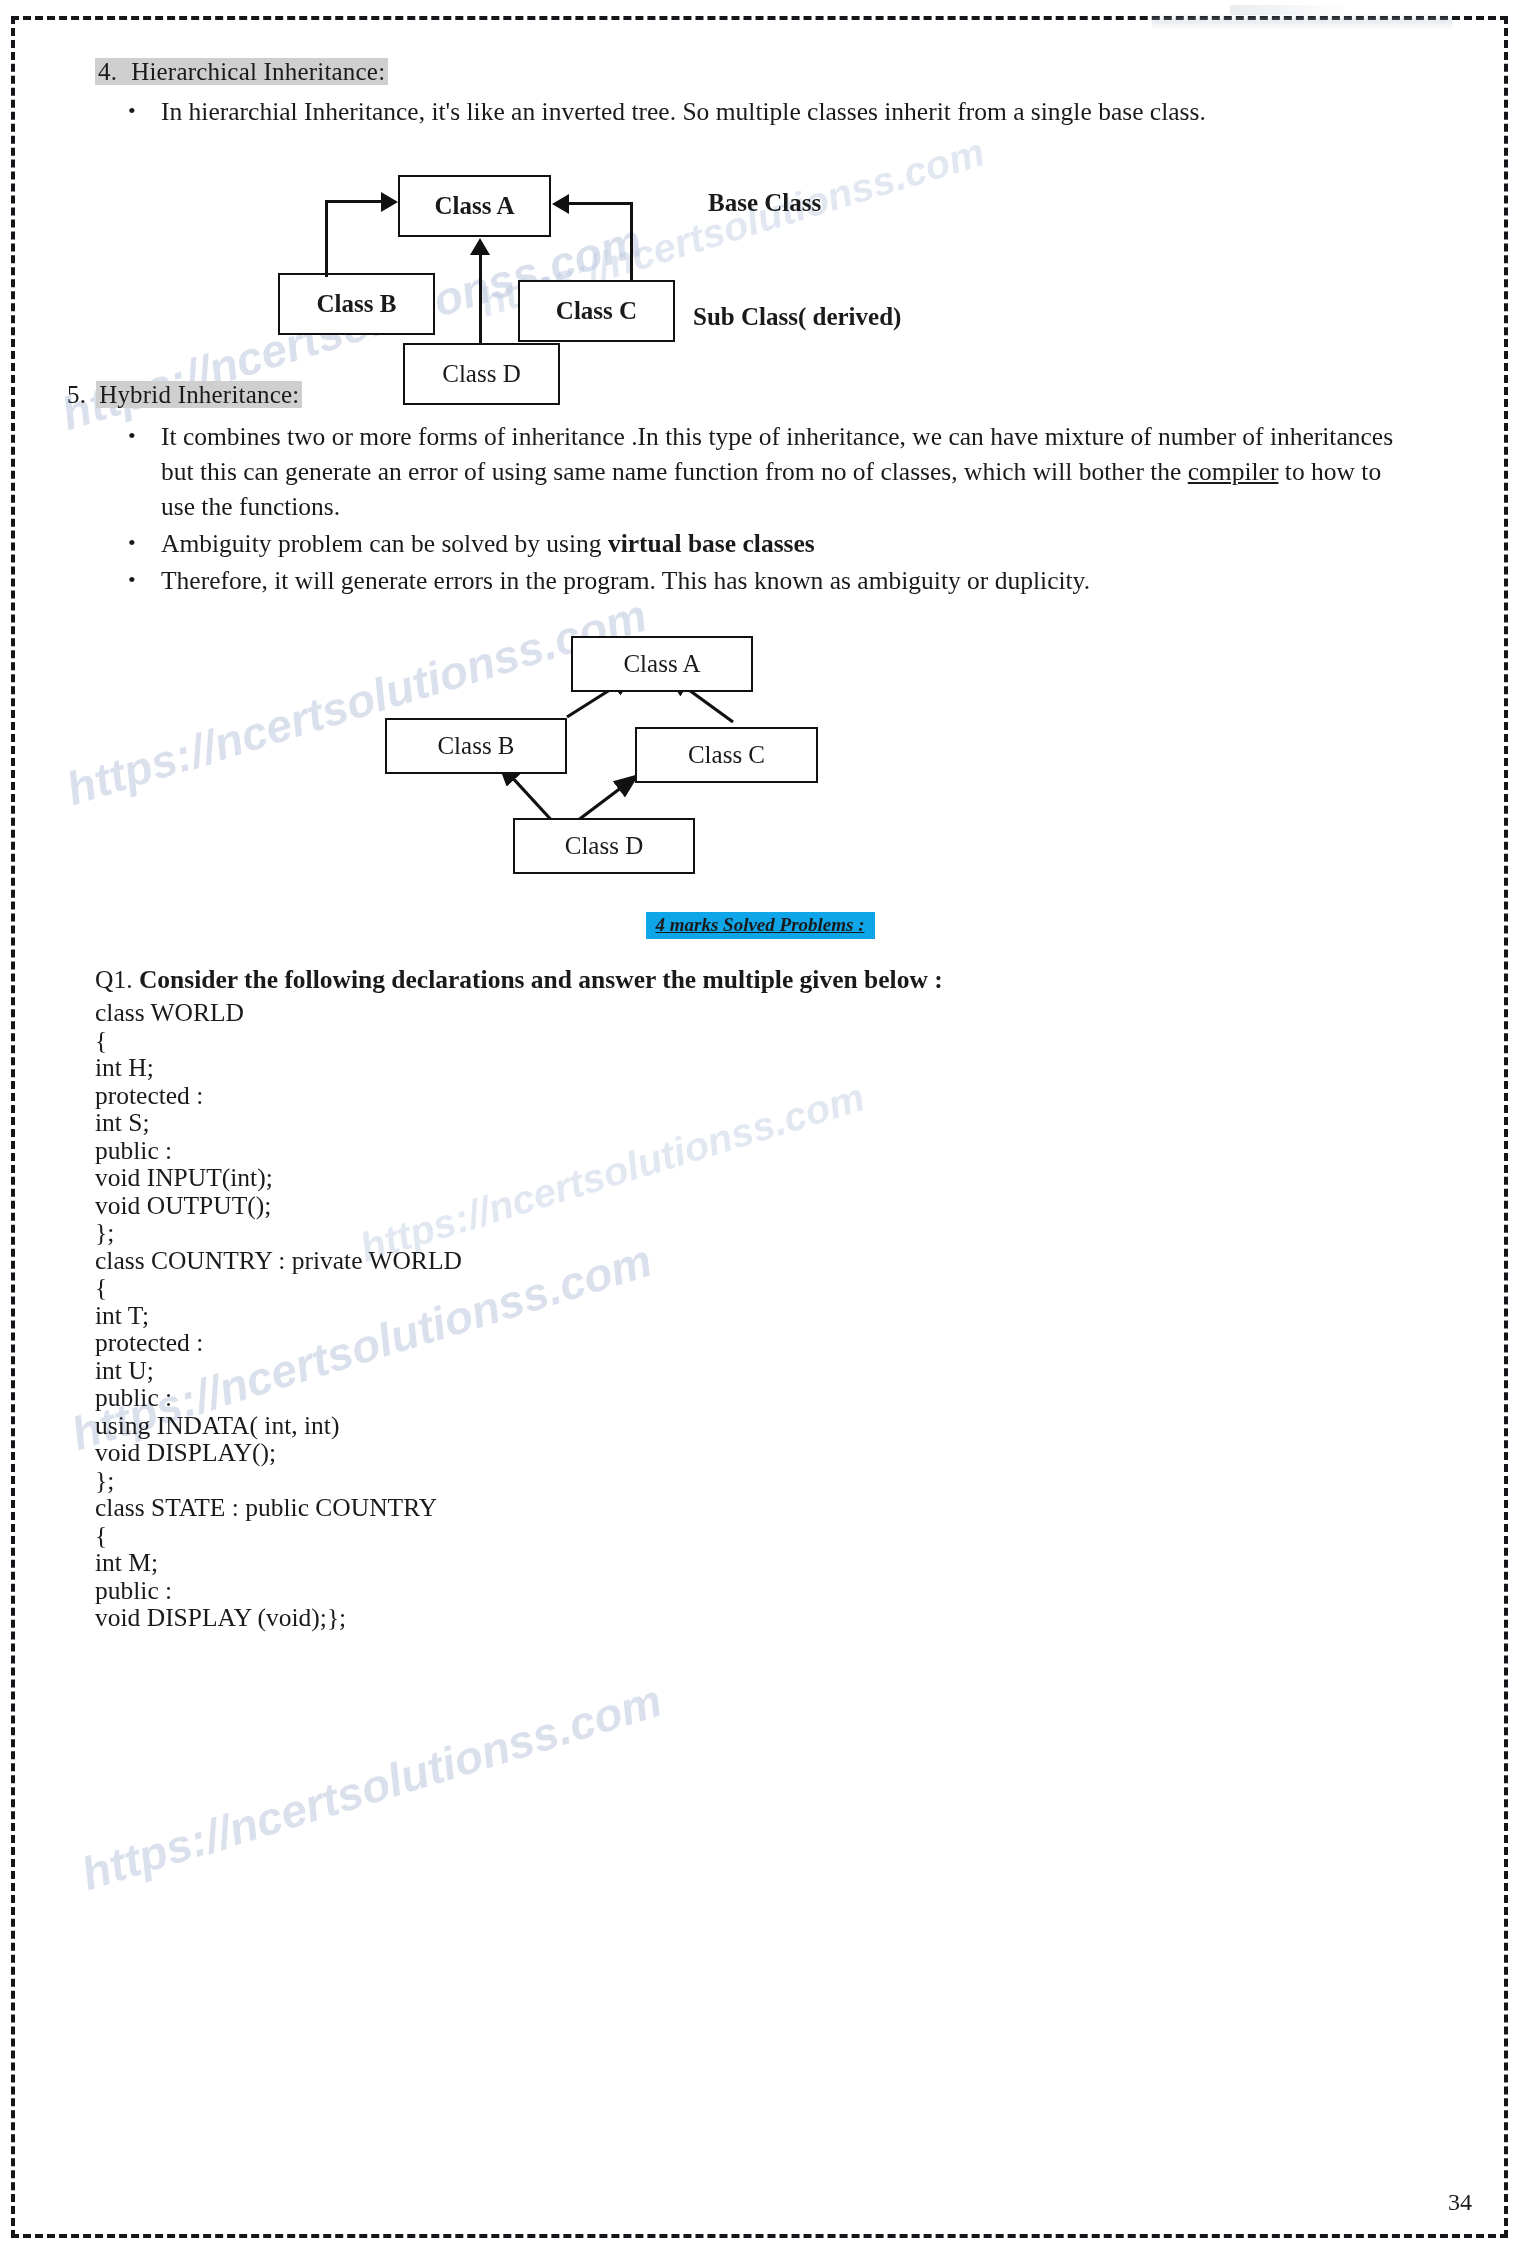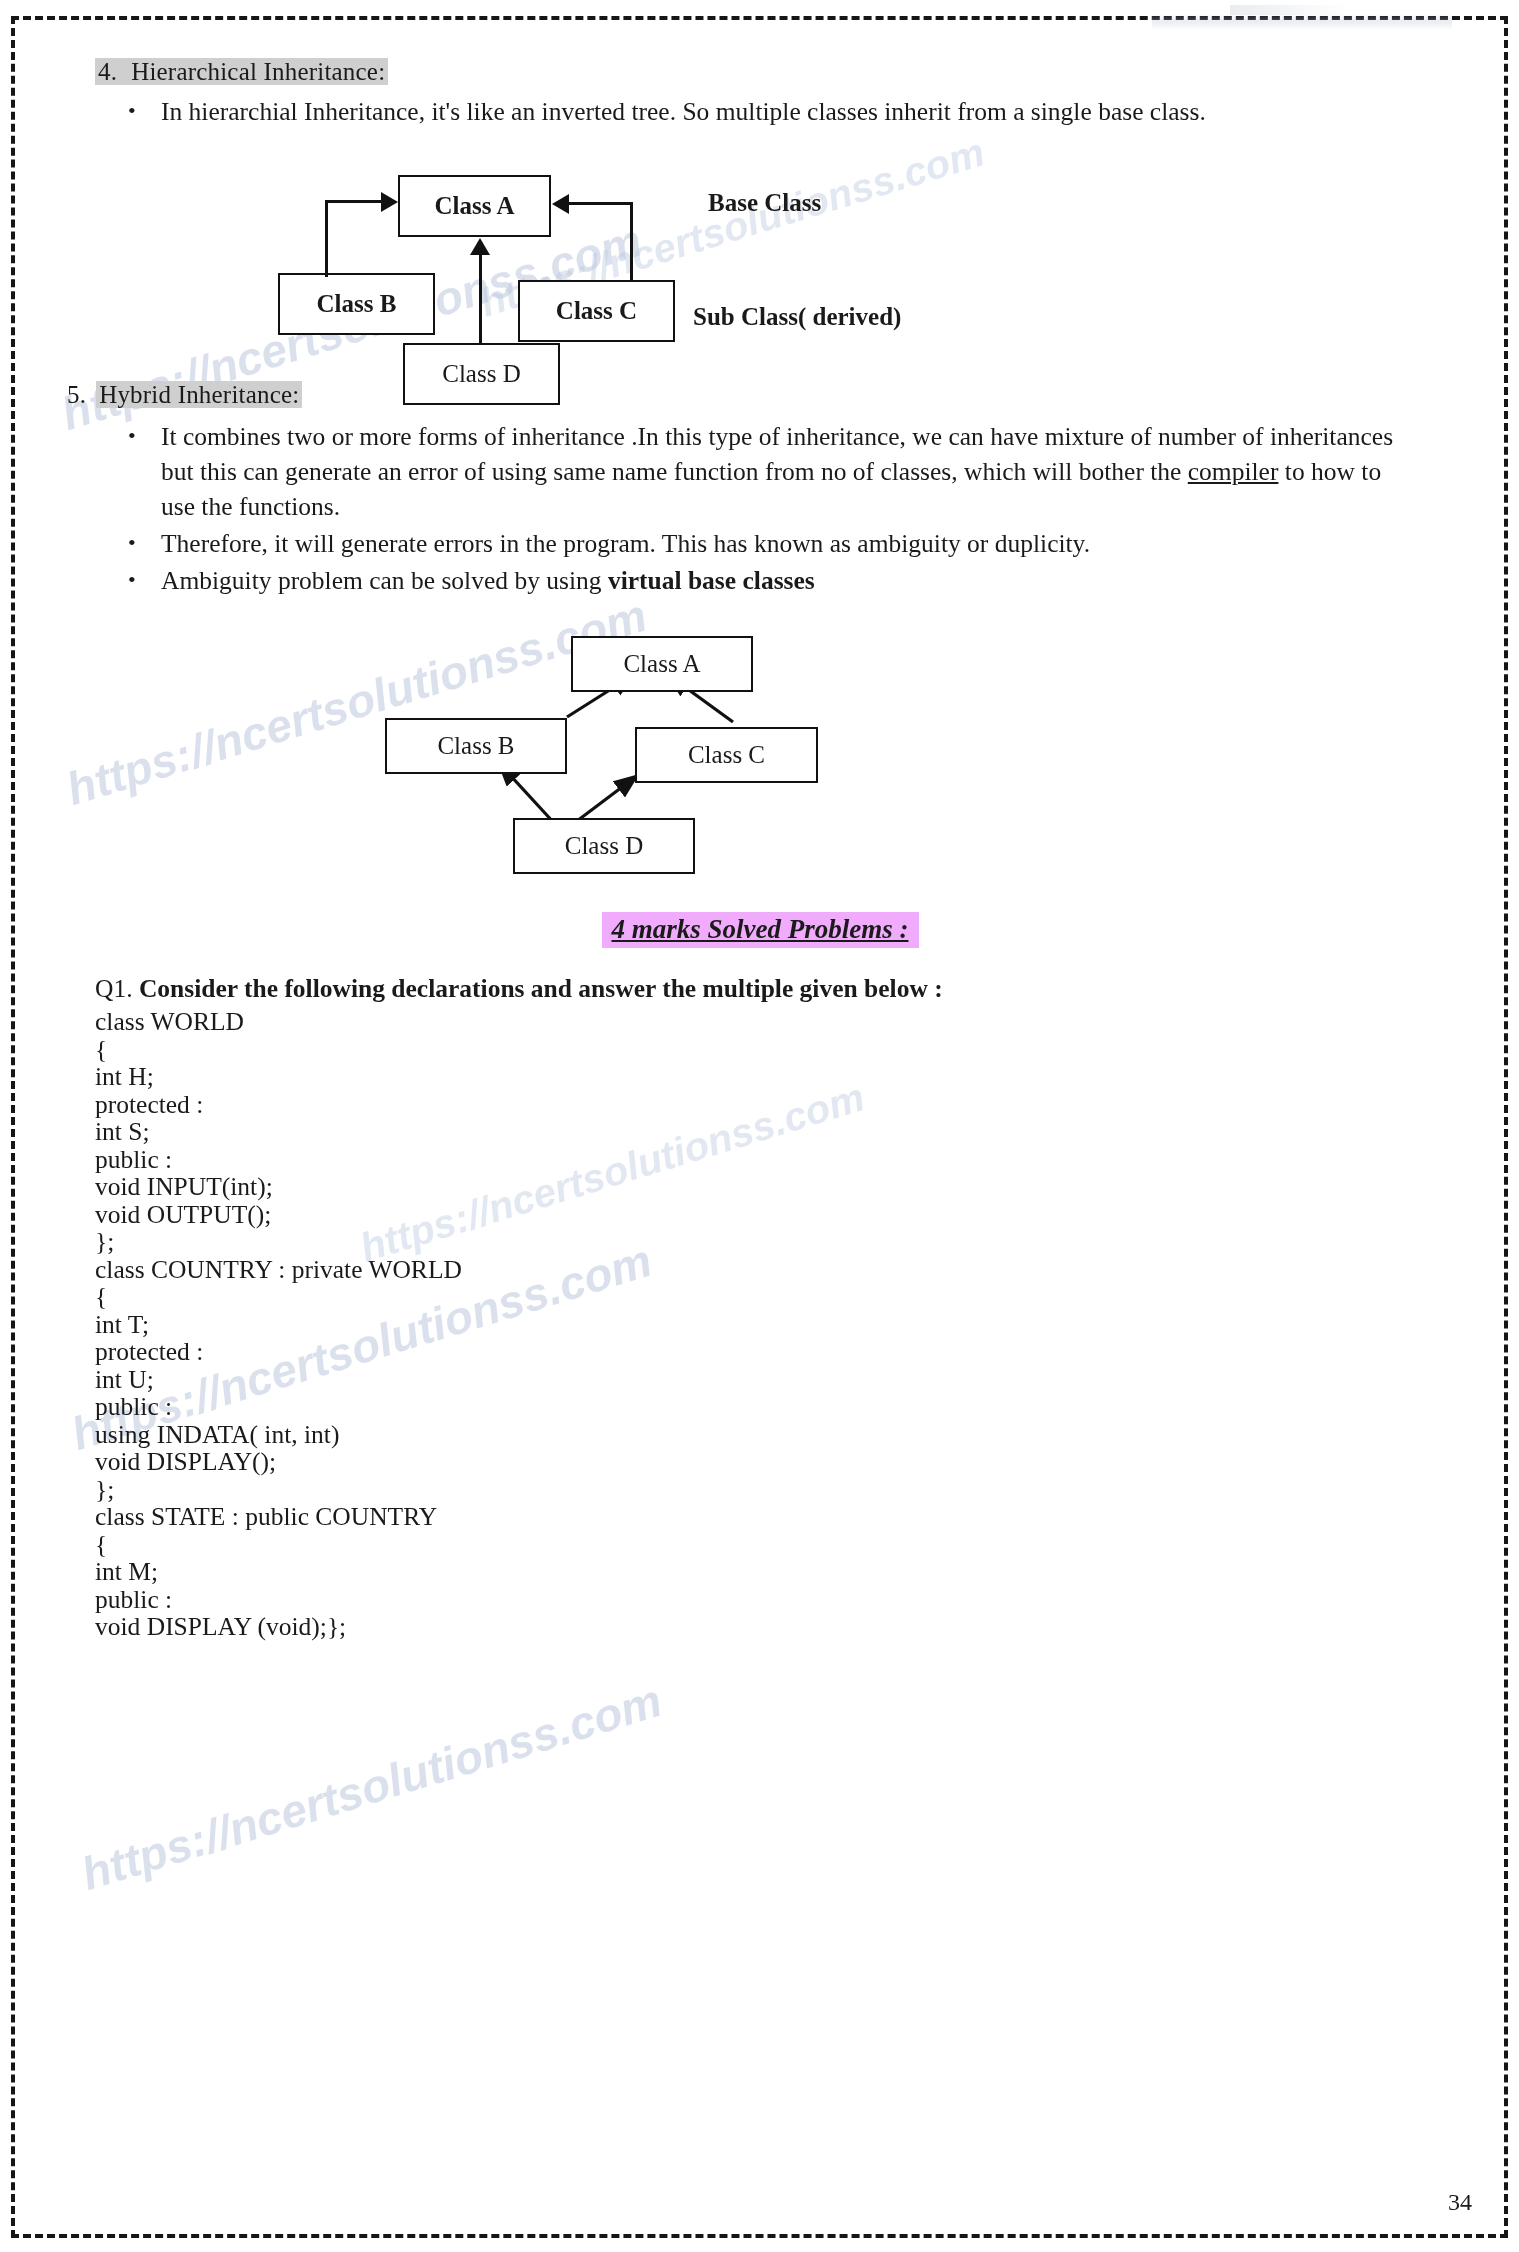--- a/index.html
+++ b/index.html
@@ -155,24 +155,24 @@
   }
   .diagram2 svg { position: absolute; left: 0; top: 0; }
 
   
   .banner-wrap {
     text-align: center;
     margin-top: 30px;
   }
   .banner {
     display: inline-block;
-    background: #f0abfc;
+    background: #0ea5e9;
     font-style: italic;
     font-weight: bold;
-    font-size: 27px;
+    font-size: 19px;
     padding: 2px 10px 3px 10px;
     text-decoration: underline;
   }
 
   .qline {
     font-weight: bold;
     font-size: 25.5px;
     margin-top: 26px;
     margin-bottom: 4px;
   }
@@ -255,22 +255,22 @@
       <div class="lbl" style="left:613px; top:44px;">Base Class</div>
       <div class="lbl" style="left:598px; top:158px;">Sub Class( derived)</div>
     </div>
 
     <div style="margin-top:6px;">
       <span class="num-head" style="margin-left:-28px;">
         <span style="margin-right:10px;">5.</span><span class="hl">Hybrid Inheritance:</span>
       </span>
       <ul class="bul" style="margin-top:10px;">
         <li>It combines two or more forms of inheritance .In this type of inheritance, we can have mixture of number of inheritances but this can generate an error of using same name function from no of classes, which will bother the <u>compiler</u> to how to use the functions.</li>
+        <li>Ambiguity problem can be solved by using <b>virtual base classes</b></li>
         <li>Therefore, it will generate errors in the program. This has known as ambiguity or duplicity.</li>
-        <li>Ambiguity problem can be solved by using <b>virtual base classes</b></li>
       </ul>
     </div>
 
     <div class="diagram2">
       <svg width="1330" height="250">
         <defs>
           <marker id="ah" markerWidth="9" markerHeight="9" refX="7.5" refY="3.2" orient="auto" markerUnits="strokeWidth">
             <path d="M0,0 L8,3.2 L0,6.4 z" fill="#111"></path>
           </marker>
         </defs>

